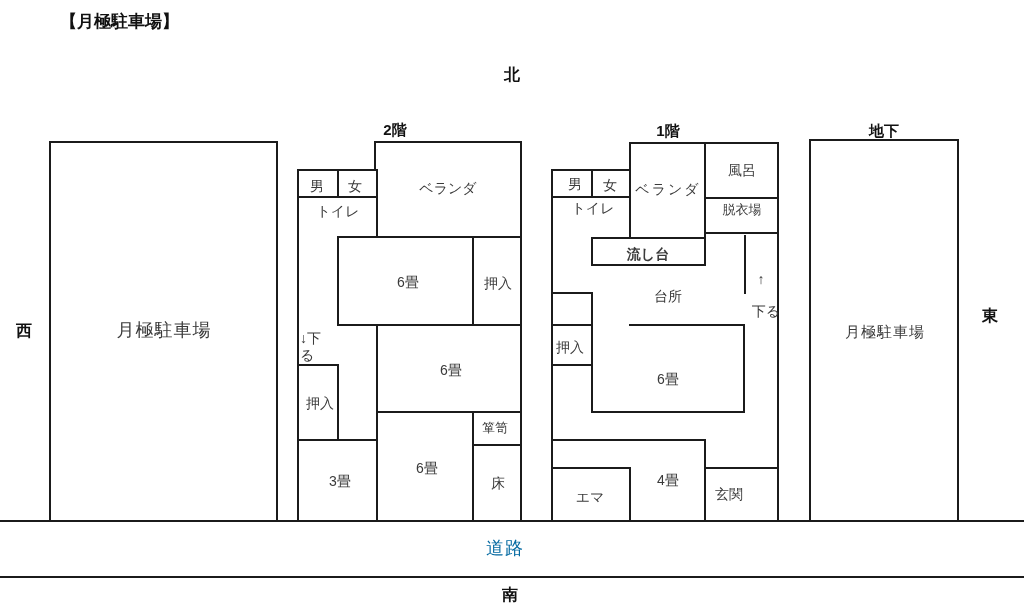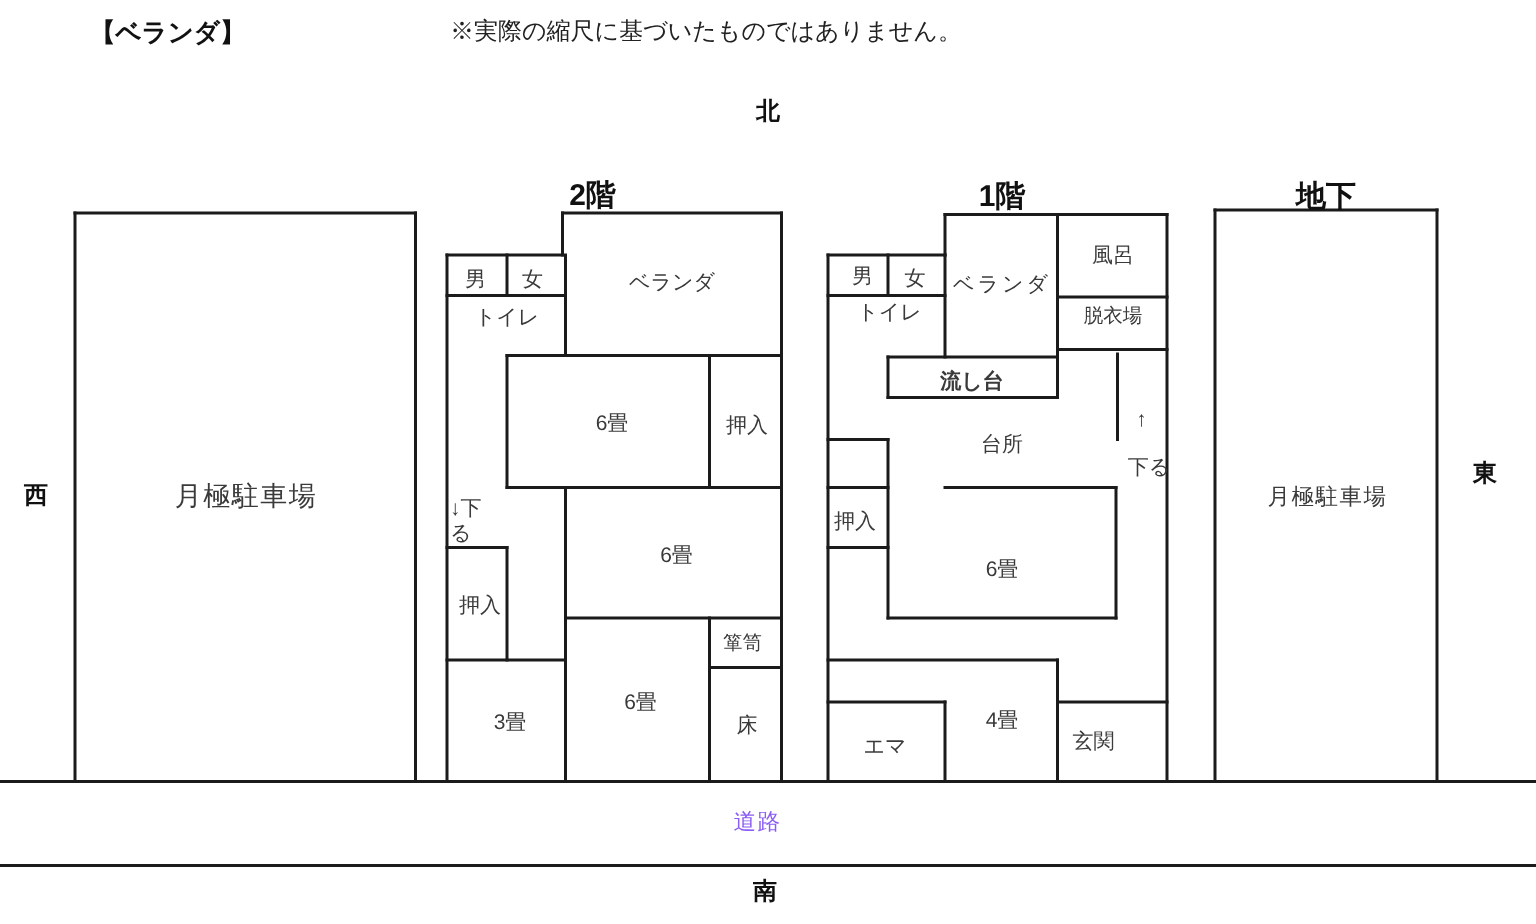--- a/index.html
+++ b/index.html
@@ -9,40 +9,39 @@
   }
   .wall{position:absolute;background:#1b1b1b;}
   .room-label{
     position:absolute;transform:translate(-50%,-50%);
     font-size:14px;color:#3a3a3a;white-space:pre-line;
     text-align:center;line-height:1.18;
   }
   .room-label.tl{transform:none;text-align:left;}
   .floor-title{
     position:absolute;transform:translate(-50%,-50%);
-    font-size:20px;font-weight:700;color:#111;white-space:nowrap;
+    font-size:15px;font-weight:700;color:#111;white-space:nowrap;
   }
   .doc-title{position:absolute;left:60px;top:10px;font-size:17px;font-weight:700;color:#111;white-space:nowrap;}
   .note{position:absolute;left:300px;top:11px;font-size:16px;color:#222;white-space:nowrap;}
   .compass{position:absolute;transform:translate(-50%,-50%);font-size:16px;font-weight:700;color:#111;}
   .compass.n{left:512px;top:75px;}
   .compass.s{left:510px;top:595px;}
   .compass.w{left:24px;top:331px;}
   .compass.e{left:990px;top:316px;}
   .road-label{
     position:absolute;transform:translate(-50%,-50%);
-    left:505px;top:548px;font-size:15px;color:#8b5cf6;letter-spacing:1px;
+    left:505px;top:548px;font-size:18px;color:#0369a1;letter-spacing:1px;
   }
 </style>
 </head>
 <body>
 
 <div class="canvas" id="plan-canvas">
-  <div class="doc-title">【ベランダ】</div>
-  <div class="note">※実際の縮尺に基づいたものではありません。</div>
+  <div class="doc-title">【月極駐車場】</div>
   <div class="compass n">北</div>
   <div class="compass s">南</div>
   <div class="compass w">西</div>
   <div class="compass e">東</div>
   <div class="road-label">道路</div>
 <div class="wall" style="left: -1px; top: 520px; width: 1026px; height: 2px;"></div>
     <div class="wall" style="left: -1px; top: 576px; width: 1026px; height: 2px;"></div>
     <div class="wall" style="left: 49.25px; top: 141.25px; width: 228.5px; height: 1.5px;"></div>
     <div class="wall" style="left: 49.25px; top: 141.25px; width: 1.5px; height: 380.5px;"></div>
     <div class="wall" style="left: 276.25px; top: 141.25px; width: 1.5px; height: 380.5px;"></div>

